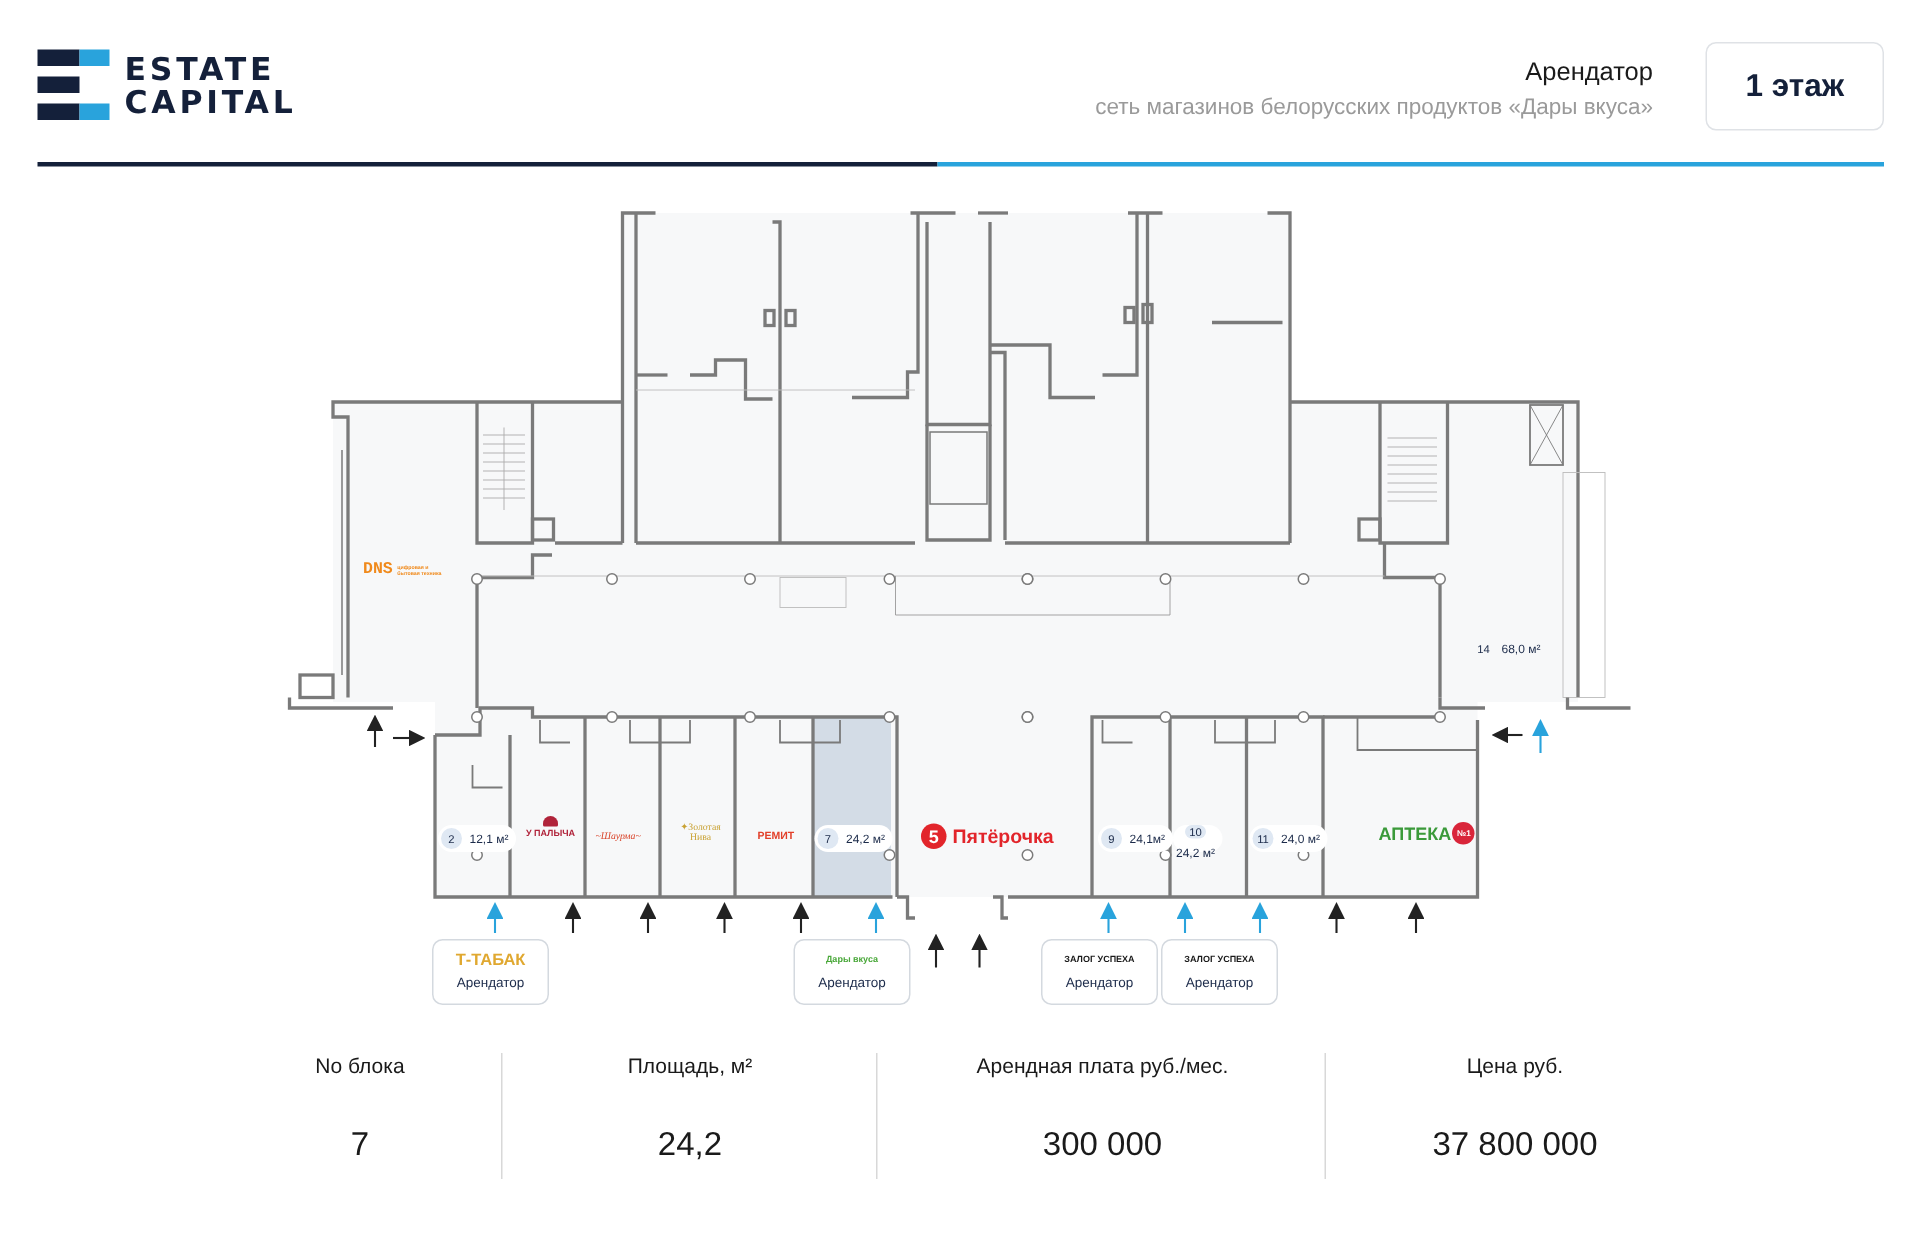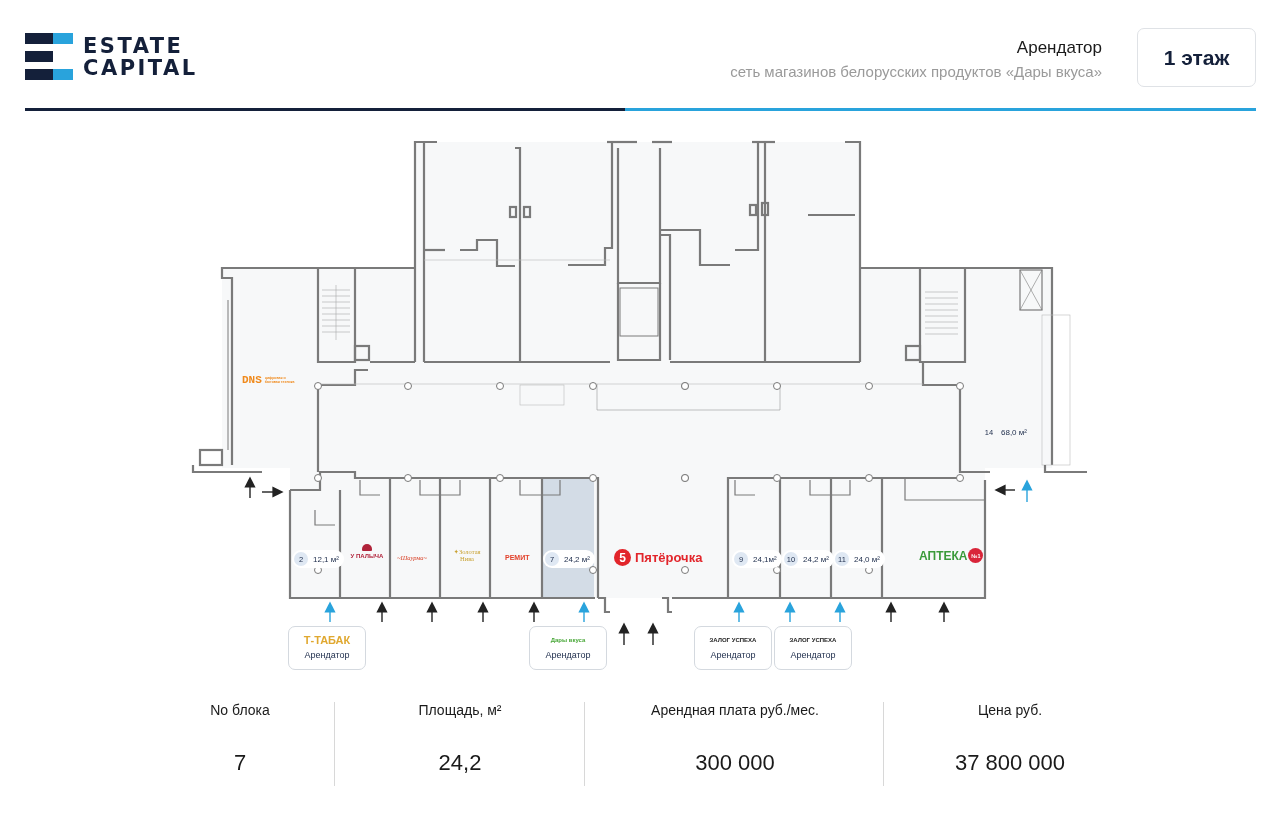--- a/index.html
+++ b/index.html
@@ -246,21 +246,21 @@
     <span>12,1 м²</span>
   </div>
   <div class="unit-tag" style="left:543px;top:438px;">
     <span class="num">7</span>
     <span>24,2 м²</span>
   </div>
   <div class="unit-tag" style="left:732px;top:438px;">
     <span class="num">9</span>
     <span>24,1м²</span>
   </div>
-  <div class="unit-tag" style="left:782px;top:438px;">
+  <div class="unit-tag" style="left:782px;top:438px;flex-direction:column;">
     <span class="num">10</span>
     <span>24,2 м²</span>
   </div>
   <div class="unit-tag" style="left:833px;top:438px;">
     <span class="num">11</span>
     <span>24,0 м²</span>
   </div>
   <div class="unit-tag plain" style="left:980px;top:311px;">
     <span class="num">14</span>
     <span>68,0 м²</span>

